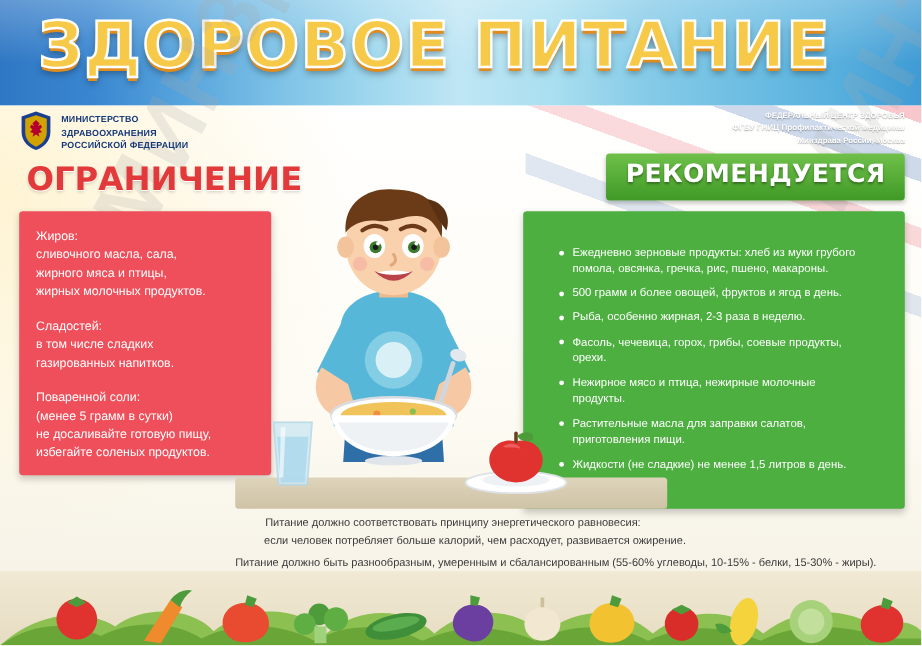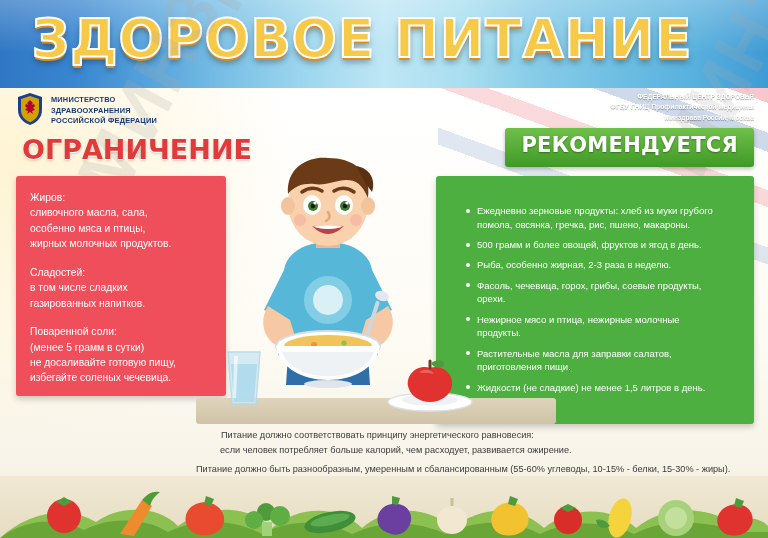--- a/index.html
+++ b/index.html
@@ -186,33 +186,33 @@
 
   <div class="h-left">ОГРАНИЧЕНИЕ</div>
   <div class="h-right-wrap">
     <div class="ribbon">РЕКОМЕНДУЕТСЯ</div>
   </div>
 
   <div class="panel-left">
     <div class="grp">
       <div class="lead">Жиров:</div>
       <div>сливочного масла, сала,</div>
-      <div>особенно мяса и птицы,</div>
+      <div>жирного мяса и птицы,</div>
       <div>жирных молочных продуктов.</div>
     </div>
     <div class="grp">
       <div class="lead">Сладостей:</div>
       <div>в том числе сладких</div>
       <div>газированных напитков.</div>
     </div>
     <div class="grp">
       <div class="lead">Поваренной соли:</div>
       <div>(менее 5 грамм в сутки)</div>
       <div>не досаливайте готовую пищу,</div>
-      <div>избегайте соленых чечевица.</div>
+      <div>избегайте соленых продуктов.</div>
     </div>
   </div>
 
   <div class="panel-right">
     <ul>
       <li>Ежедневно зерновые продукты: хлеб из муки грубого помола, овсянка, гречка, рис, пшено, макароны.</li>
       <li>500 грамм и более овощей, фруктов и ягод  в день.</li>
       <li>Рыба, особенно жирная, 2-3 раза в неделю.</li>
       <li>Фасоль, чечевица, горох, грибы, соевые продукты, орехи.</li>
       <li>Нежирное мясо и птица, нежирные молочные продукты.</li>

